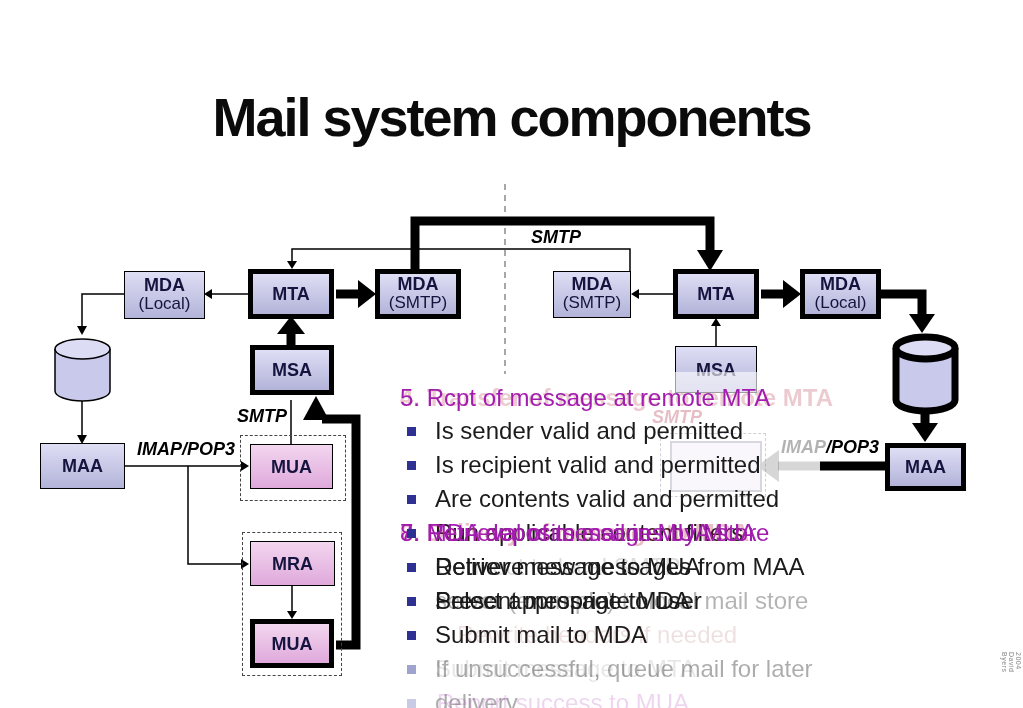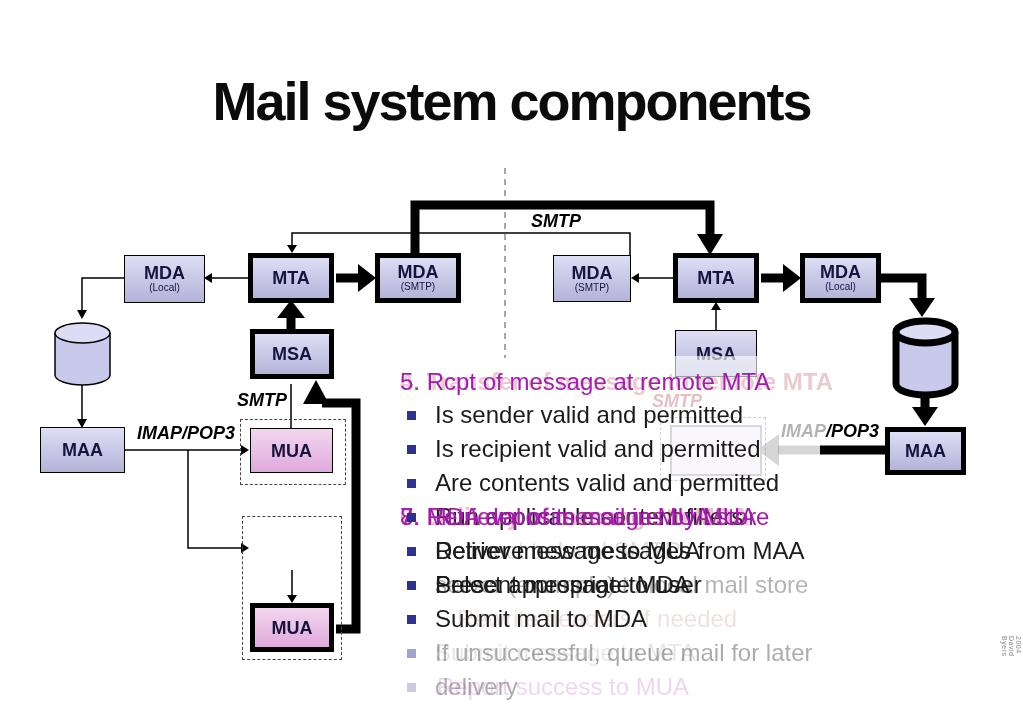--- a/index.html
+++ b/index.html
@@ -1,29 +1,29 @@
 <!DOCTYPE html>
 <html><head>
 <meta charset="utf-8">
 <style>
   html,body{margin:0;padding:0;}
   body{width:1023px;height:708px;position:relative;background:#ffffff;overflow:hidden;
        font-family:"Liberation Sans", sans-serif;}
-  #stage{position:absolute;left:0;top:0;width:1023px;height:516px;}
+  #stage{position:absolute;left:0;top:16px;width:1023px;height:516px;}
   svg.layer{position:absolute;left:0;top:0;}
   .title{position:absolute;left:0;top:70px;width:1023px;text-align:center;
          font-size:54px;font-weight:700;letter-spacing:-2px;color:#0b0b0b;}
   
   .dbox{position:absolute;display:flex;flex-direction:column;align-items:center;justify-content:center;
         background:linear-gradient(#dedef5,#b3b3d9);box-sizing:border-box;z-index:2;}
   .dbox.pink{background:linear-gradient(#f3d6ef,#dfa9db);}
   .dbox.thick{border:5px solid #000;}
   .dbox.thin{border:1.5px solid #000;}
   .dbox .lbl{font-size:18px;font-weight:700;color:#14143f;line-height:1;}
-  .dbox .sub{font-size:10px;color:#14143f;line-height:1.2;}
+  .dbox .sub{font-size:17px;color:#14143f;line-height:1.2;}
   .proto{position:absolute;font-size:18px;font-weight:700;font-style:italic;color:#000;z-index:2;}
   .ghost-red{color:rgba(168,19,47,.28);}
   .imapfade{color:rgba(0,0,0,.30);}
   .dashed-rect{position:absolute;border:1.2px dashed #444;z-index:1;}
   .white-overlay{position:absolute;left:635px;top:356px;width:190px;height:46px;
                  background:rgba(255,255,255,.62);z-index:3;}
   .ghost-mua-outer{position:absolute;left:660px;top:417px;width:104px;height:62px;
                    border:1.2px dashed rgba(120,120,145,.35);z-index:4;}
   .ghost-mua-inner{position:absolute;left:670px;top:425px;width:88px;height:47px;
                    background:rgba(248,246,250,.88);border:2px solid rgba(175,175,190,.45);z-index:4;}
@@ -150,20 +150,23 @@
     <span class="sub">(Local)</span>
   </div>
   <div class="dbox thin" style="left:675px;top:330px;width:82px;height:47px;">
     <span class="lbl">MSA</span>
   </div>
   <div class="dbox pink thin" style="left:250px;top:428px;width:83px;height:45px;">
     <span class="lbl">MUA</span>
   </div>
   <div class="dbox thin" style="left:40px;top:427px;width:85px;height:46px;">
     <span class="lbl">MAA</span>
+  </div>
+  <div class="dbox pink thin" style="left:250px;top:525px;width:85px;height:45px;">
+    <span class="lbl">MRA</span>
   </div>
   <div class="dbox pink thick" style="left:250px;top:603px;width:84px;height:49px;">
     <span class="lbl">MUA</span>
   </div>
   <div class="dbox thick" style="left:885px;top:427px;width:81px;height:48px;">
     <span class="lbl">MAA</span>
   </div>
 
   <div class="proto" style="left:531px;top:211px;">SMTP</div>
   <div class="proto" style="left:237px;top:390px;">SMTP</div>

